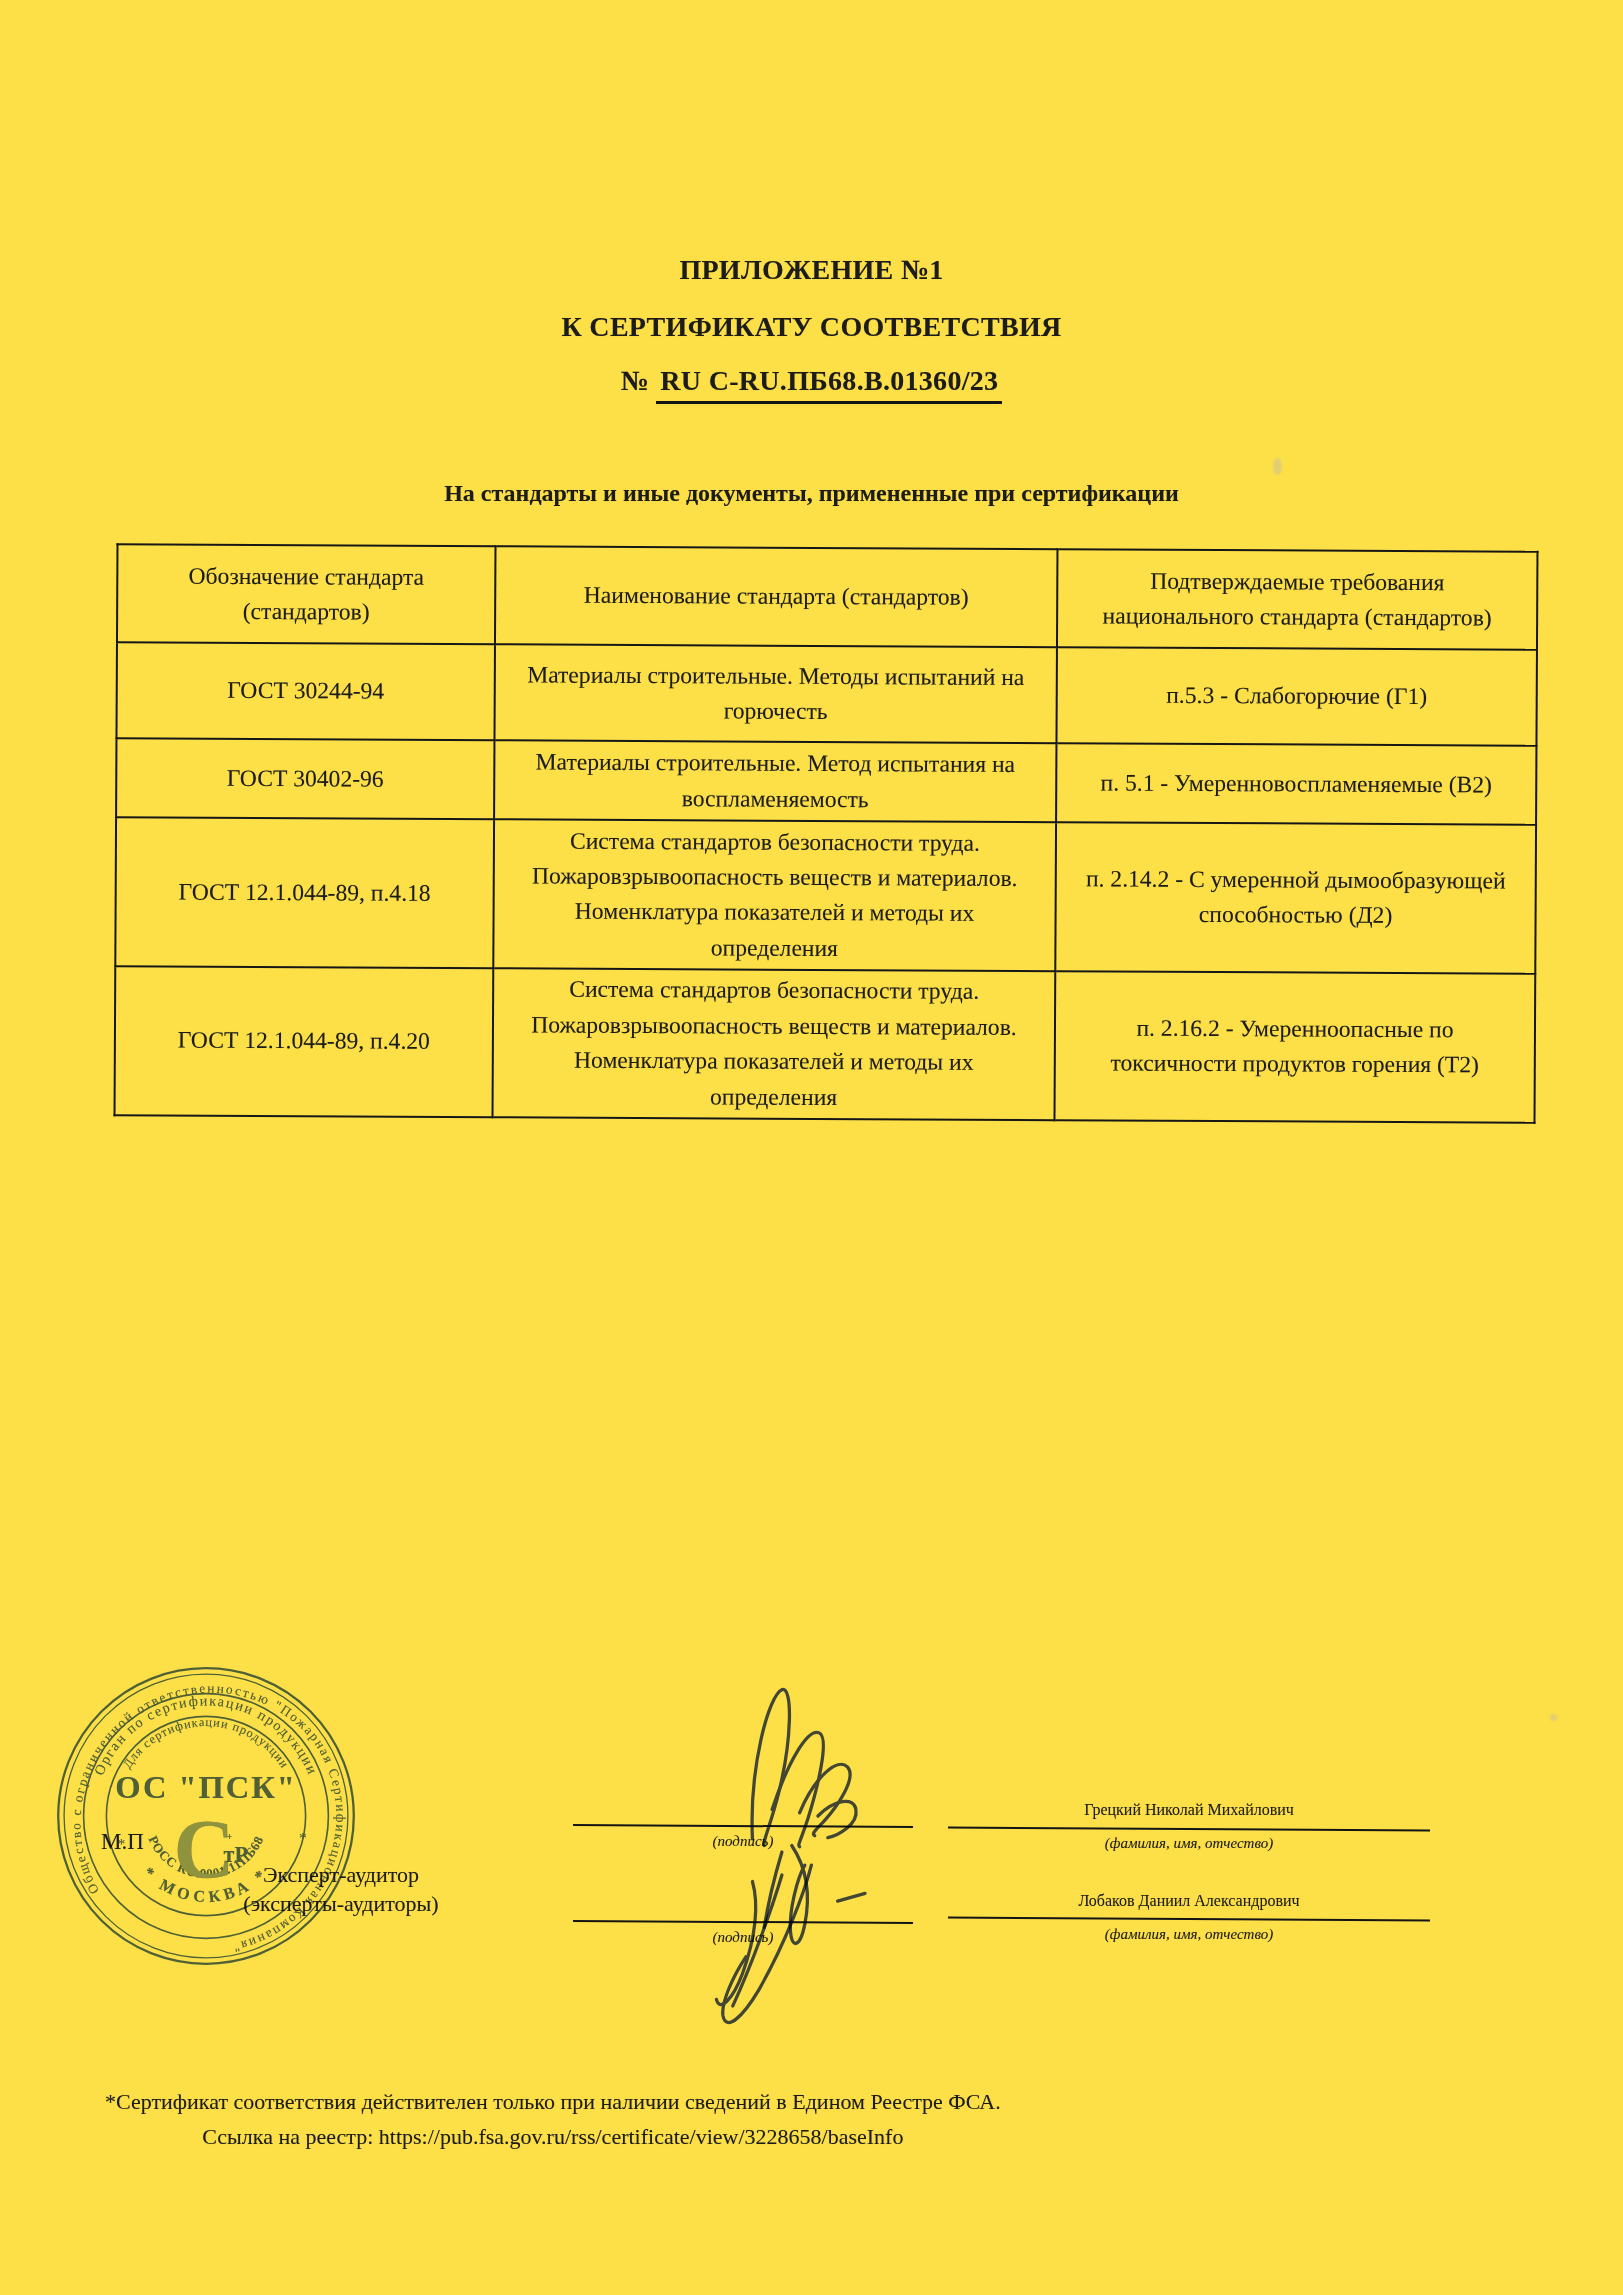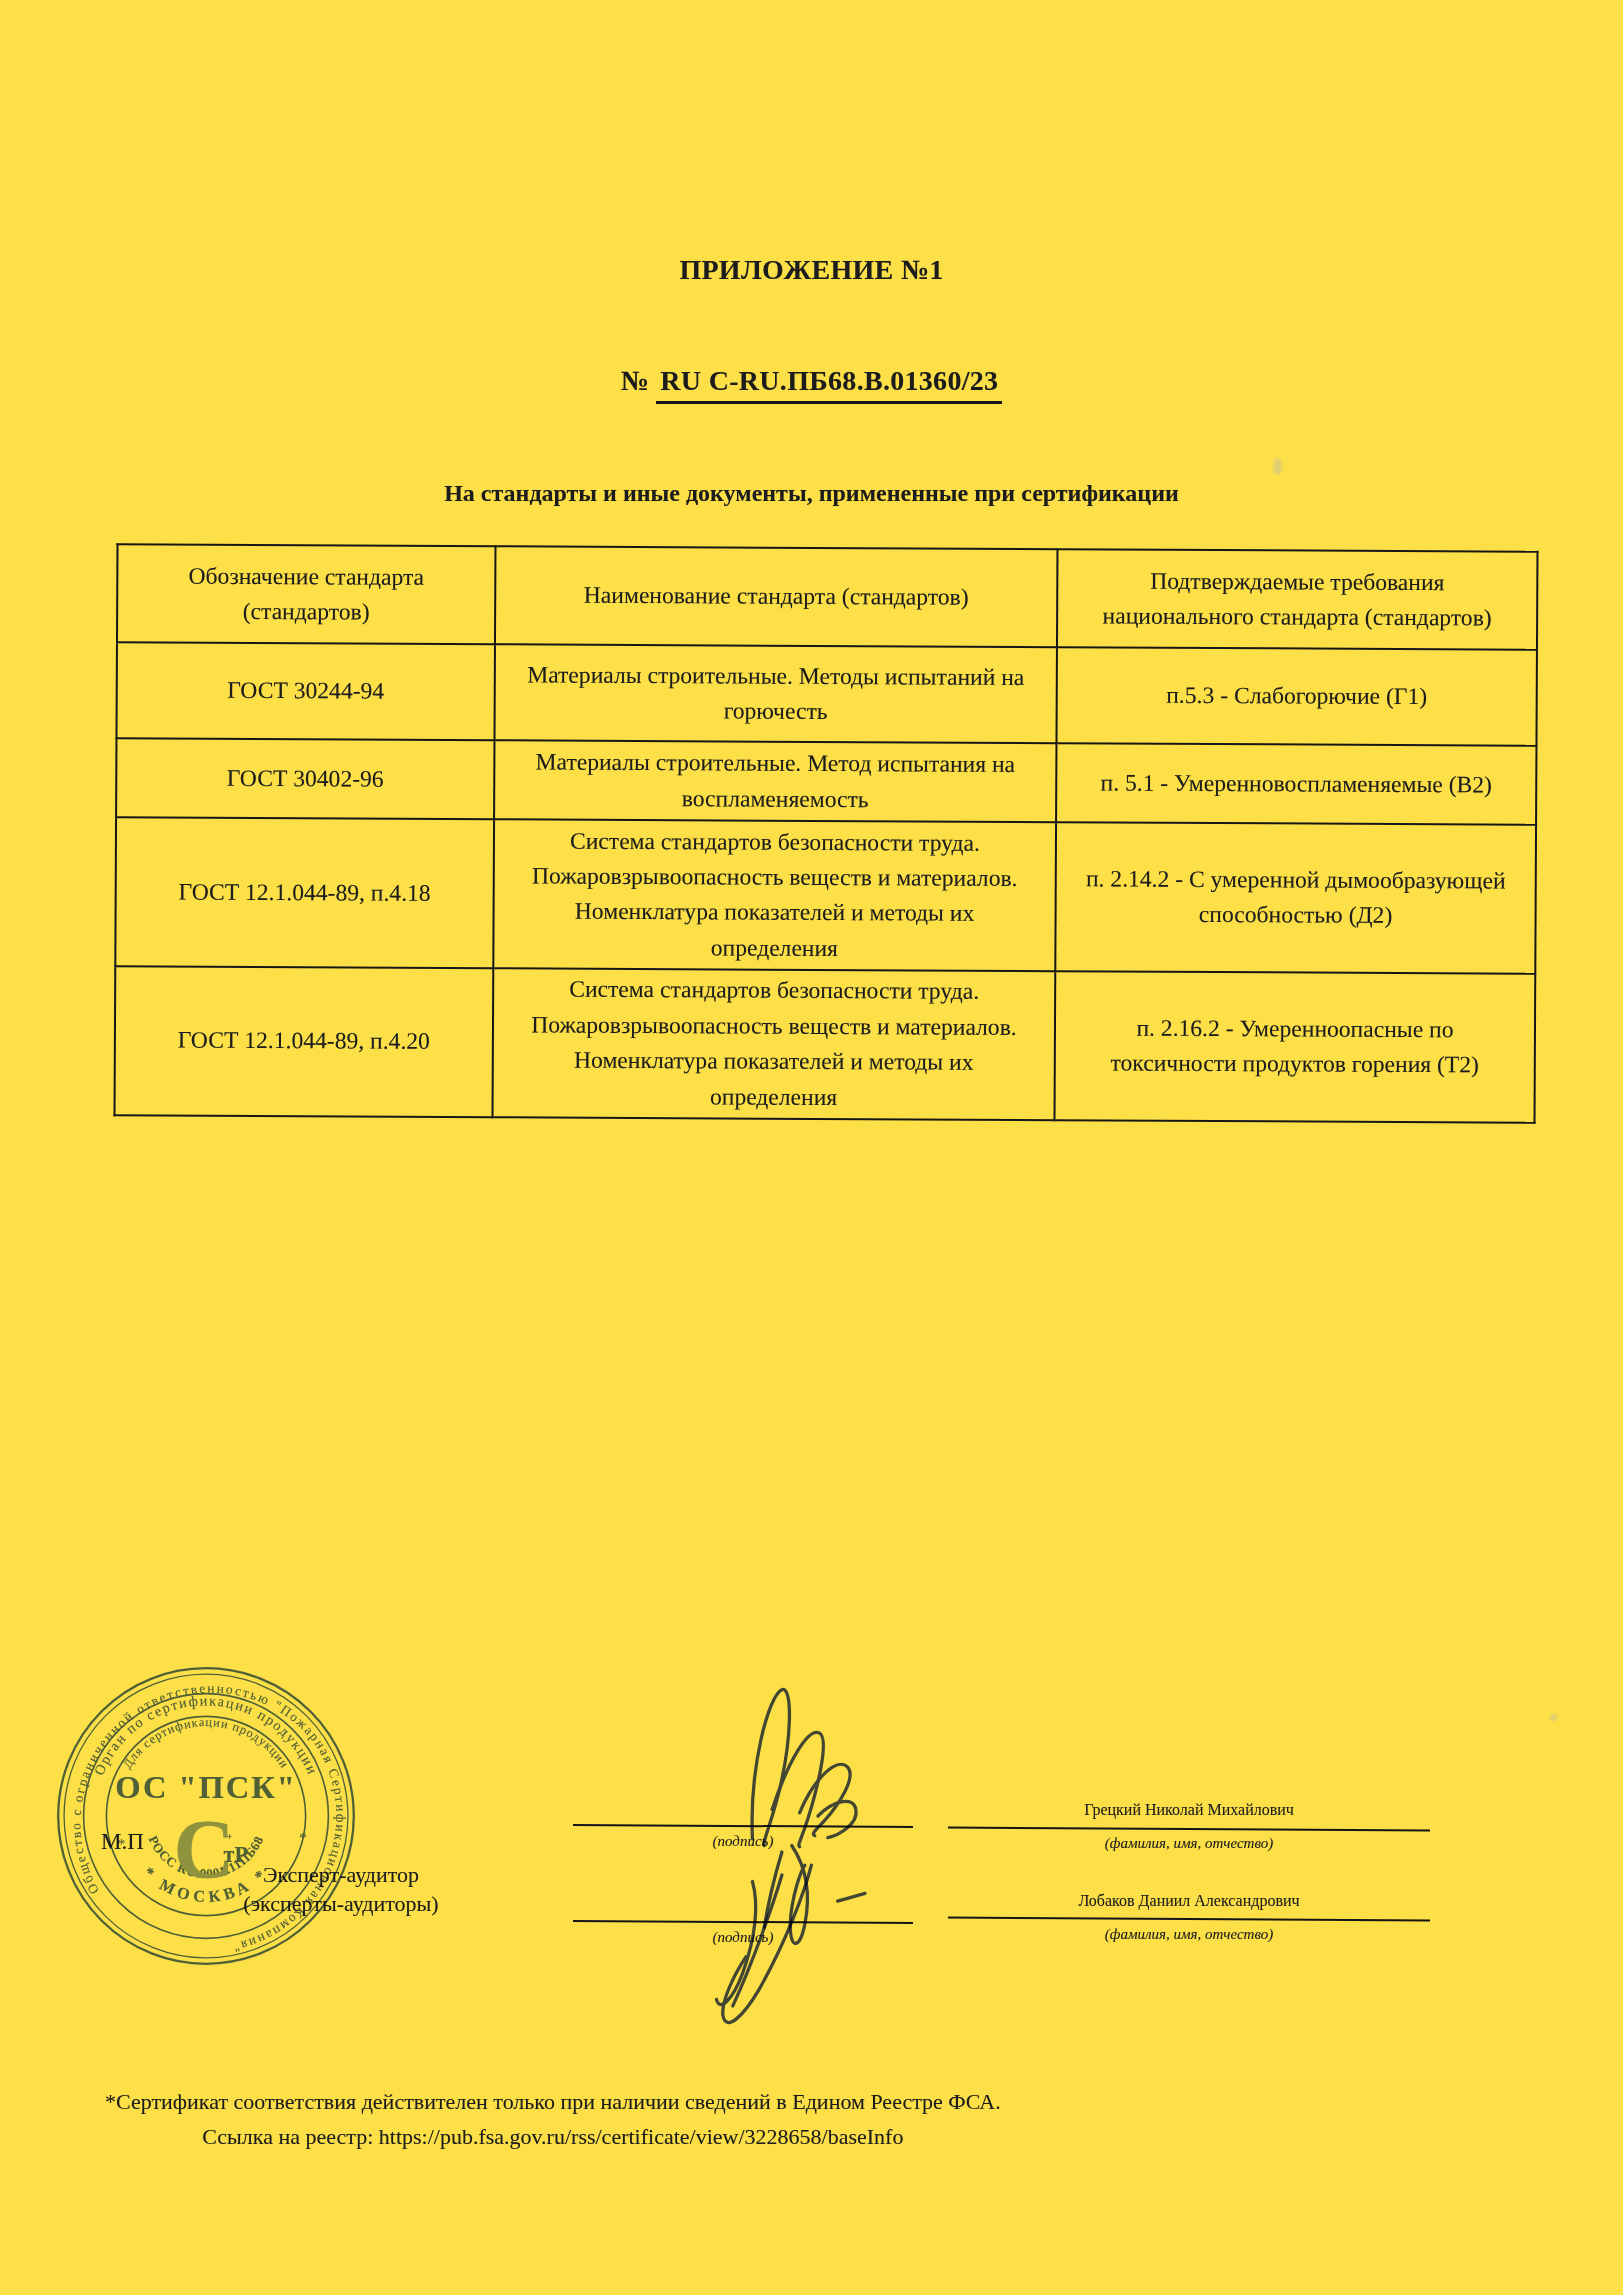--- a/index.html
+++ b/index.html
@@ -50,20 +50,21 @@
   .stamp{left:53px;top:1663px;mix-blend-mode:multiply;opacity:.95;}
   .inksig{mix-blend-mode:multiply;}
   .speck{background:#b5b5b5;opacity:.4;border-radius:50%;filter:blur(1.3px);}
 </style>
 </head>
 <body>
 
 <div class="page">
 
   <div class="abs ctr t-main" style="top:254px">ПРИЛОЖЕНИЕ №1</div>
+  <div class="abs ctr t-main" style="top:311px">К СЕРТИФИКАТУ СООТВЕТСТВИЯ</div>
   <div class="abs ctr t-main" style="top:365px">
     <span>№ </span><span class="num-underline">RU C-RU.ПБ68.В.01360/23</span>
   </div>
   <div class="abs ctr t-applies" style="top:480px">На стандарты и иные документы, примененные при сертификации</div>
 
   <div class="abs tbl-wrap">
     <table class="std">
       <colgroup>
           <col style="width:378px">
           <col style="width:562px">

